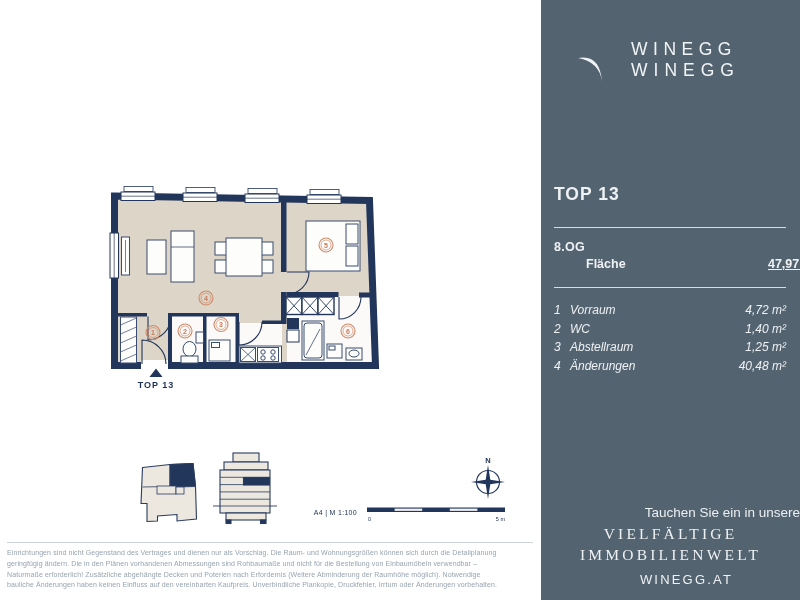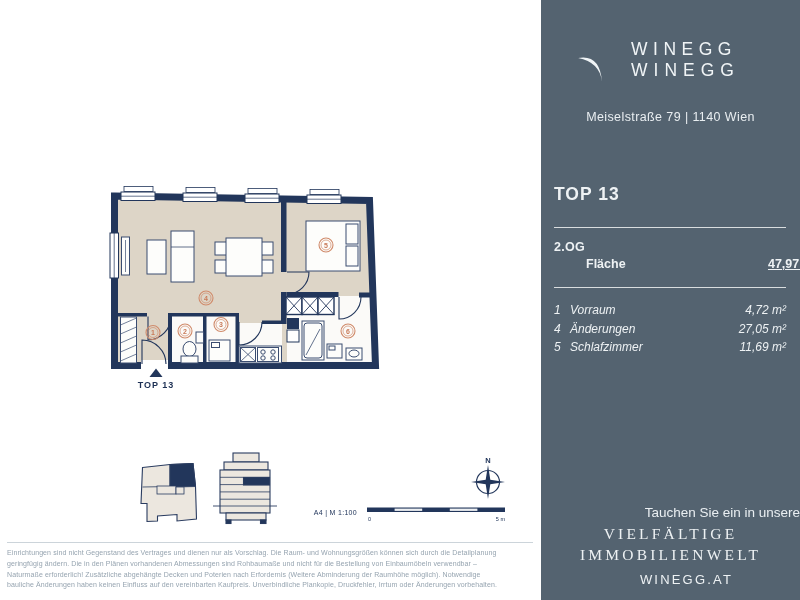--- a/index.html
+++ b/index.html
@@ -267,40 +267,42 @@
   </div>
 
   <div class="panel">
     <svg class="logo-star" viewBox="0 0 48 48">
       <path d="M24,1 Q26,20 47,24 Q26,28 24,47 Q22,20 1,24 Q22,20 24,1 Z M24,1 Q22,20 1,24 Q22,28 24,47 Q26,28 47,24 Q26,20 24,1 Z" fill="#f0f4f6"></path>
     </svg>
     <div class="logo-text">
       <div class="l1">WINEGG</div>
       <div class="l2">WINEGG</div>
     </div>
-    <div class="address">Meiselstraße 79 | 1140 Wien</div>
 
     <div class="unit-title">TOP 13</div>
     <div class="rule rule1"></div>
-    <div class="floor-line">2.OG</div>
+    <div class="floor-line">8.OG</div>
     <div class="area-line">
       <span>Fläche</span>
       <span class="val">47,97 m²</span>
     </div>
     <div class="rule rule2"></div>
 
     <div class="room-list">
       <div class="room-row">
         <span class="num">1</span><span>Vorraum</span><span class="area">4,72 m²</span>
       </div>
       <div class="room-row">
-        <span class="num">4</span><span>Änderungen</span><span class="area">27,05 m²</span>
+        <span class="num">2</span><span>WC</span><span class="area">1,40 m²</span>
       </div>
       <div class="room-row">
-        <span class="num">5</span><span>Schlafzimmer</span><span class="area">11,69 m²</span>
+        <span class="num">3</span><span>Abstellraum</span><span class="area">1,25 m²</span>
+      </div>
+      <div class="room-row">
+        <span class="num">4</span><span>Änderungen</span><span class="area">40,48 m²</span>
       </div>
     </div>
 
     <div class="tagline-intro">Tauchen Sie ein in unsere</div>
     <div class="tagline-serif ts2">IMMOBILIENWELT</div>
     <div class="tagline-serif ts1">VIELFÄLTIGE</div>
     <div class="website">WINEGG.AT</div>
   </div>
 </div>
 

